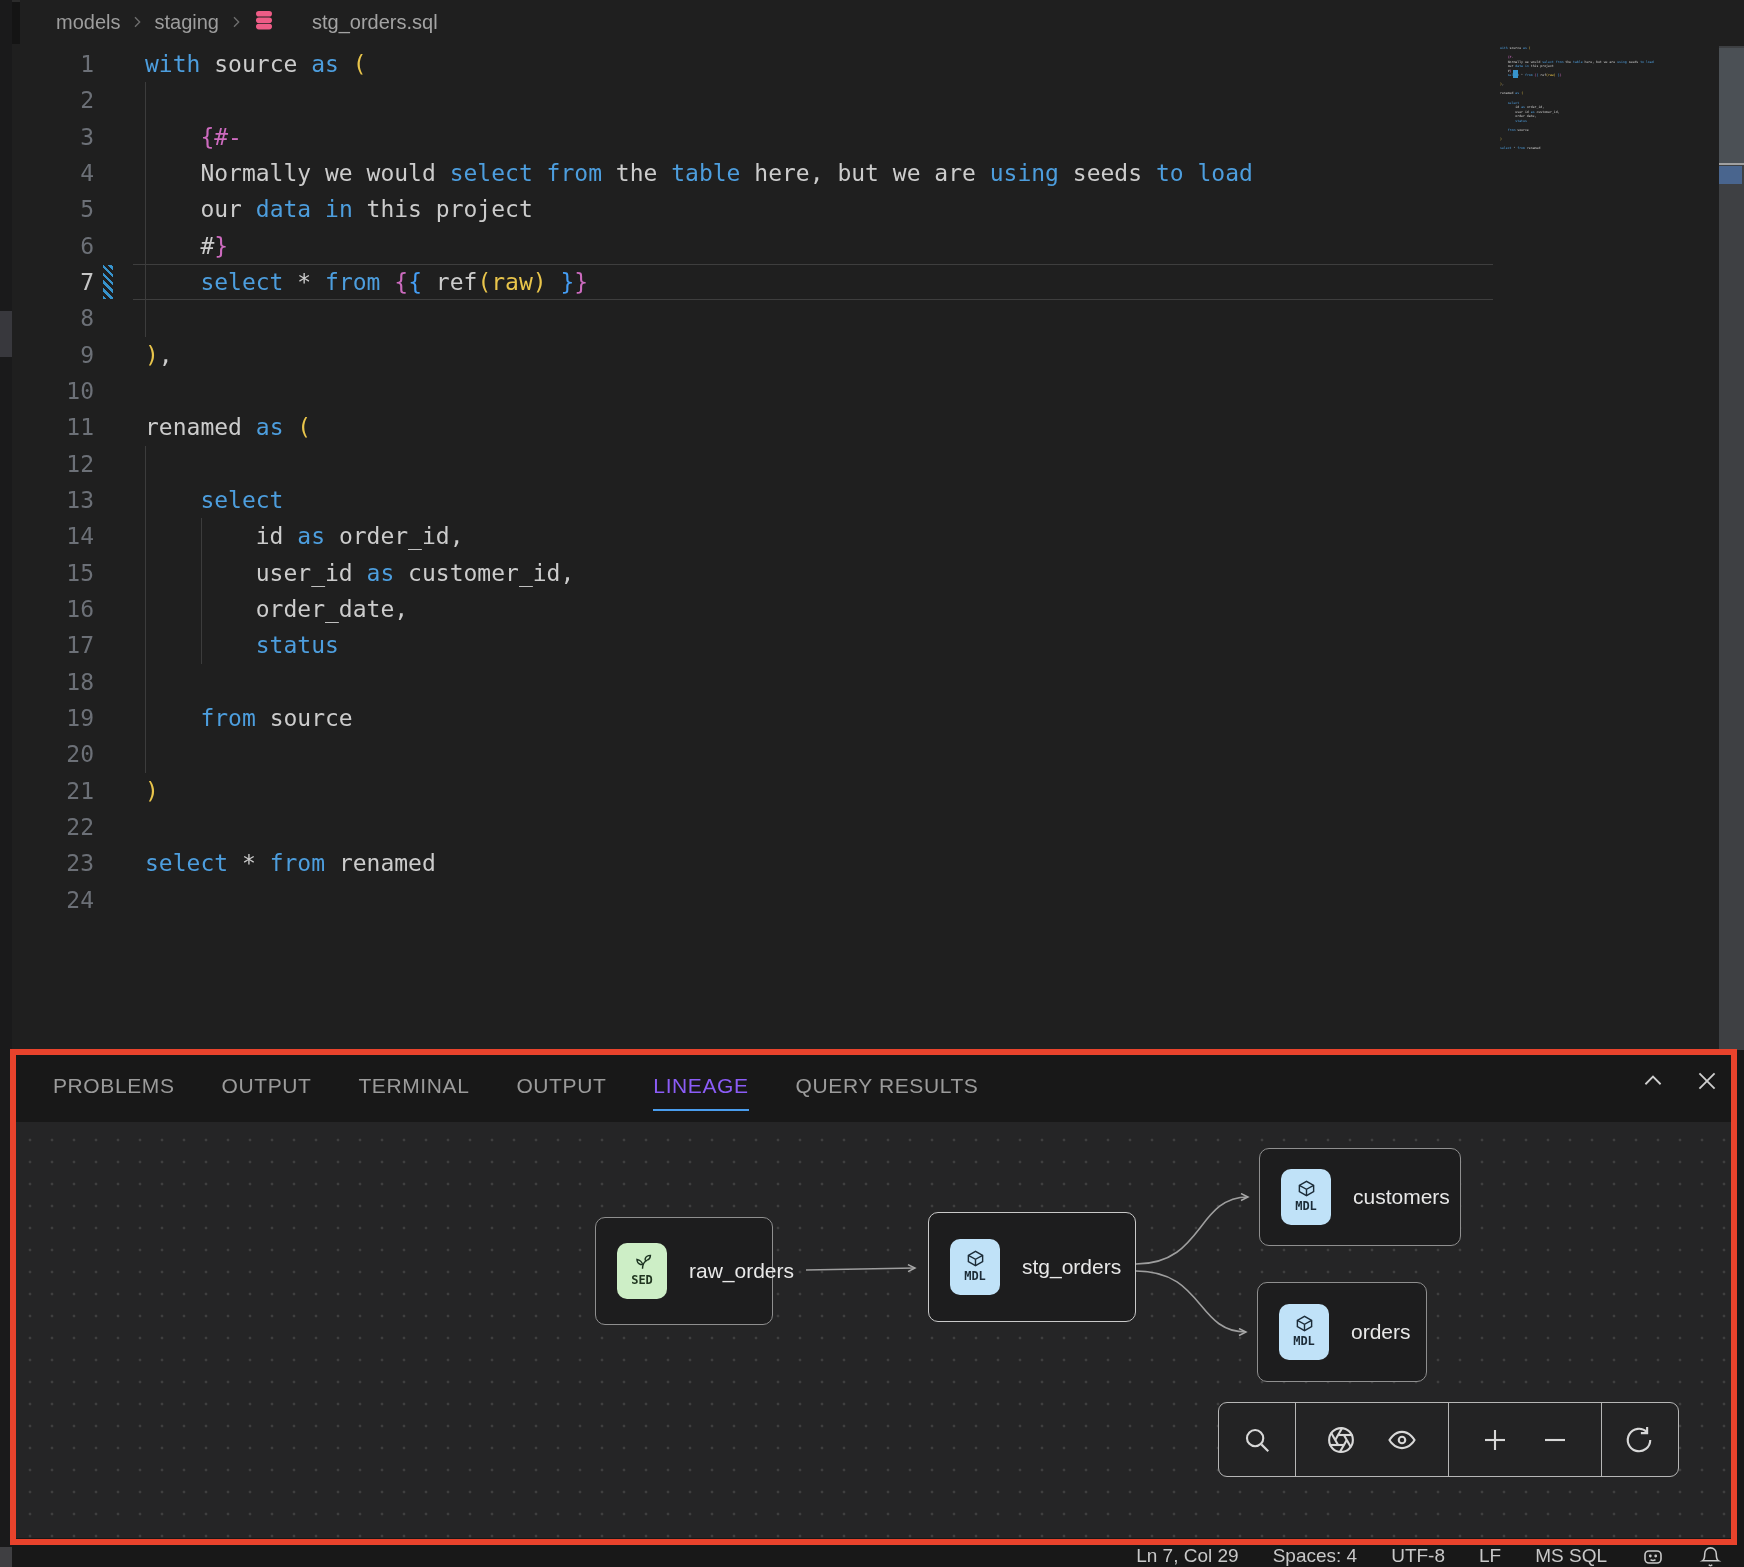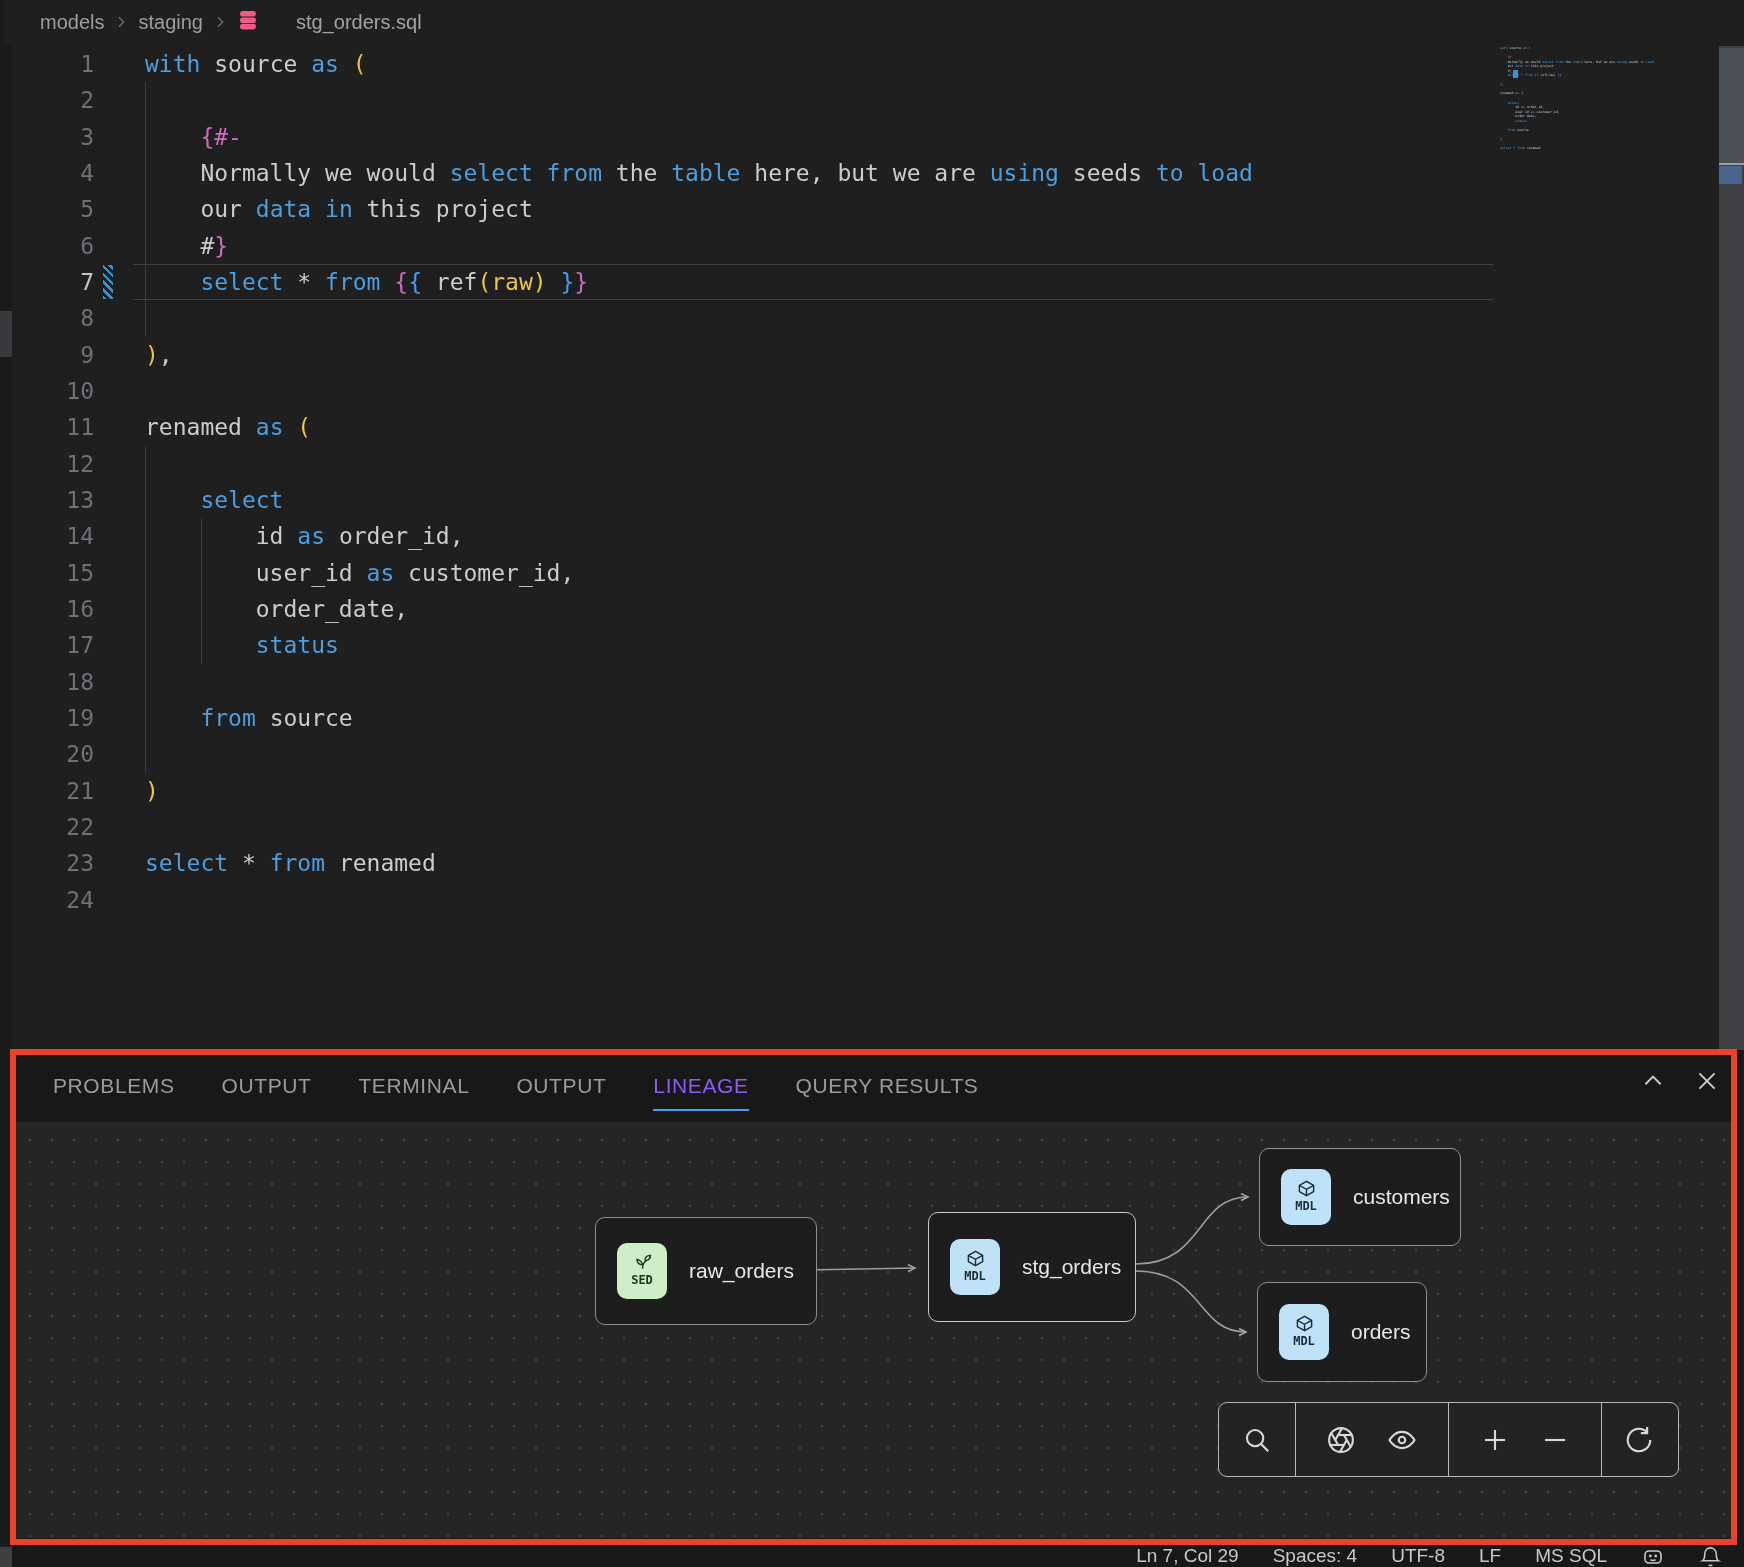--- a/index.html
+++ b/index.html
@@ -6,21 +6,21 @@
   body{width:1744px;height:1567px;position:relative;overflow:hidden;
        font-family:"Liberation Sans",sans-serif;color:#cccccc;}
   .top-edge{position:absolute;left:0;top:0;width:1744px;height:2px;background:#2b2b2b;}
 
   
   .left-strip{position:absolute;left:0;top:0;width:12px;height:1567px;background:#1a1a1b;}
   .left-strip .handle{position:absolute;left:0;top:311px;width:12px;height:46px;background:#38383d;}
   .left-strip .corner{position:absolute;left:0;top:1547px;width:12px;height:20px;background:#3f3f42;}
 
   
-  .breadcrumb{position:absolute;left:4px;top:0;height:44px;right:0;background:#1f1f1f;
+  .breadcrumb{position:absolute;left:20px;top:0;height:44px;right:0;background:#1f1f1f;
               display:flex;align-items:center;padding-left:36px;gap:9px;font-size:20px;color:#9d9d9d;}
   .breadcrumb .file{color:#a3a3a3;margin-left:28px;}
   .crumb-sep svg{display:block;}
 
   
   .editor{position:absolute;left:12px;top:44px;width:1732px;height:1006px;background:#1f1f1f;}
   #code-rows{position:relative;padding-top:2px;}
   .cl{display:flex;height:36.33px;position:relative;
       font-family:"DejaVu Sans Mono",monospace;font-size:23px;line-height:36.33px;}
   .cl .ln{width:82px;flex:none;text-align:right;color:#6c7077;}
@@ -318,21 +318,21 @@
     <defs>
       <marker id="arr" markerWidth="12" markerHeight="10" refX="8" refY="4" orient="auto" markerUnits="userSpaceOnUse">
         <path d="M1,0.5 L8,4 L1,7.5" fill="none" stroke="#a8a8a8" stroke-width="1.5"></path>
       </marker>
     </defs>
     <path d="M794,148 L903,146" fill="none" stroke="#9e9e9e" stroke-width="1.6" marker-end="url(#arr)"></path>
     <path d="M1124,142 C1192,142 1184,75 1236,75" fill="none" stroke="#9e9e9e" stroke-width="1.6" marker-end="url(#arr)"></path>
     <path d="M1124,149 C1192,149 1184,210 1234,210" fill="none" stroke="#9e9e9e" stroke-width="1.6" marker-end="url(#arr)"></path>
   </svg>
 
-  <div class="node" style="left:583px;top:95px;width:222px;height:108px;">
+  <div class="node" style="left:583px;top:95px;width:178px;height:108px;">
     <span class="badge green">
       <svg width="19" height="19" viewBox="0 0 24 24" fill="none" stroke="#1c3321" stroke-width="1.8">
         <path d="M12 20 C12 14 14 11 18 9"></path>
           <path d="M18 9 C21 7.5 22 5 22 3 C19 3 16.5 4 15.5 7 C15 8.5 15.6 9.5 16 10"></path>
         <path d="M12 14 C11 10.5 9 9 5 8 C5 11 6 13.5 9.5 14.5 C11 15 12 14.5 12 14 Z"></path>
       </svg>
       <span class="blabel">SED</span>
     </span>
     <span>raw_orders</span>
   </div>

